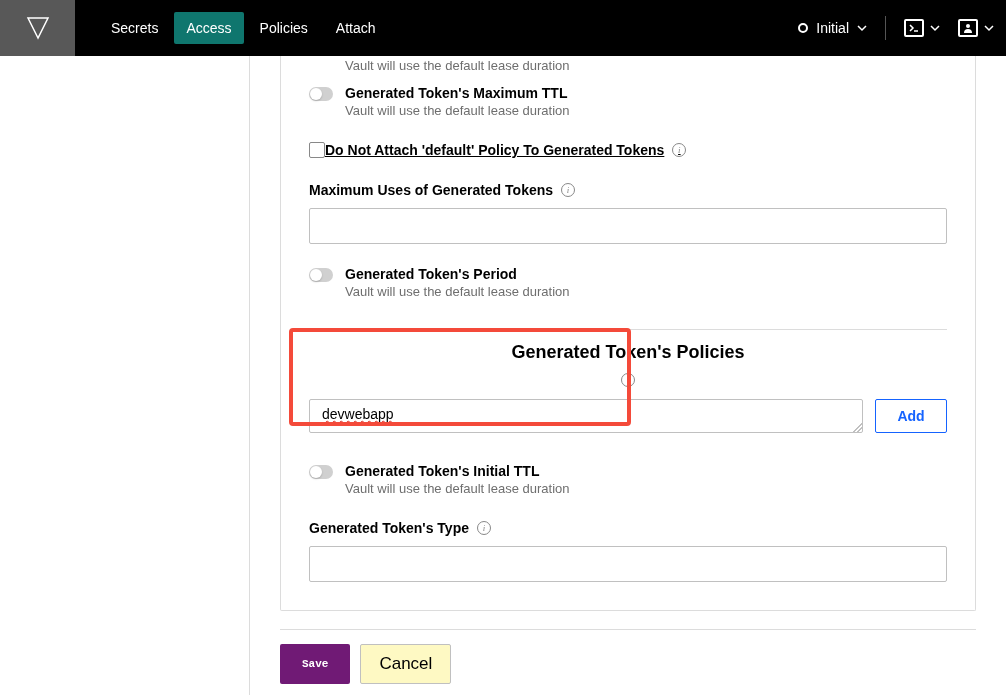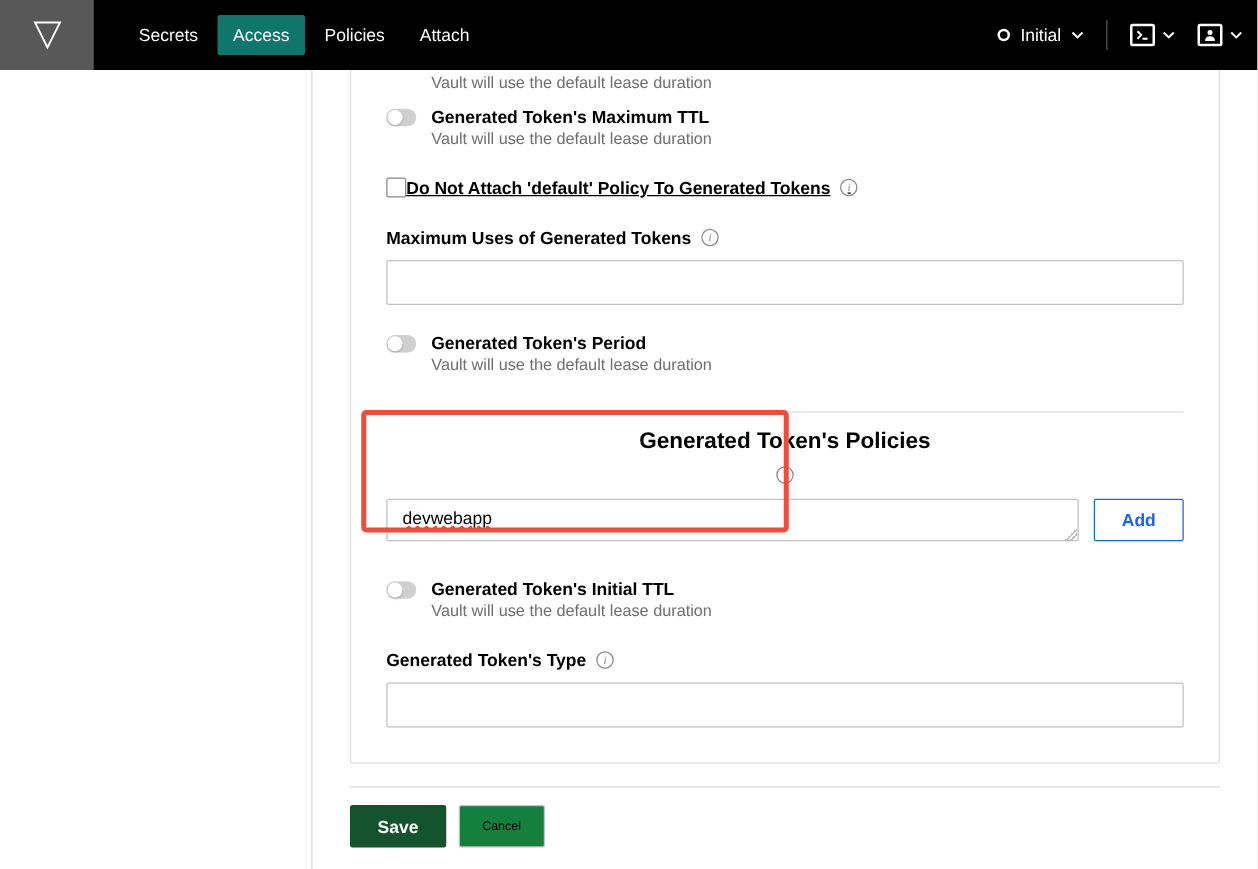--- a/index.html
+++ b/index.html
@@ -238,35 +238,36 @@
       cursor: pointer;
     }
     .actions {
       display: flex;
       gap: 10px;
       margin-top: 18px;
       padding-top: 14px;
       border-top: 1px solid #dcdcdc;
     }
     .btn-primary {
-      background: #14532d;
+      background: #701a75;
       color: #fff;
       border: none;
       padding: 9px 22px;
-      font-size: 14px;
+      font-size: 11px;
       font-weight: 600;
       border-radius: 2px;
       cursor: pointer;
+      font-family: Liberation Mono, monospace;
     }
     .btn-secondary {
-      background: #15803d;
+      background: #fef9c3;
       border: 1px solid #c0c0c0;
       color: #000;
       padding: 9px 18px;
-      font-size: 10px;
+      font-size: 17px;
       border-radius: 2px;
       cursor: pointer;
       text-align: center;
     }
   </style>
 </head>
 <body>
 
 <div class="header">
   <div class="logo">

